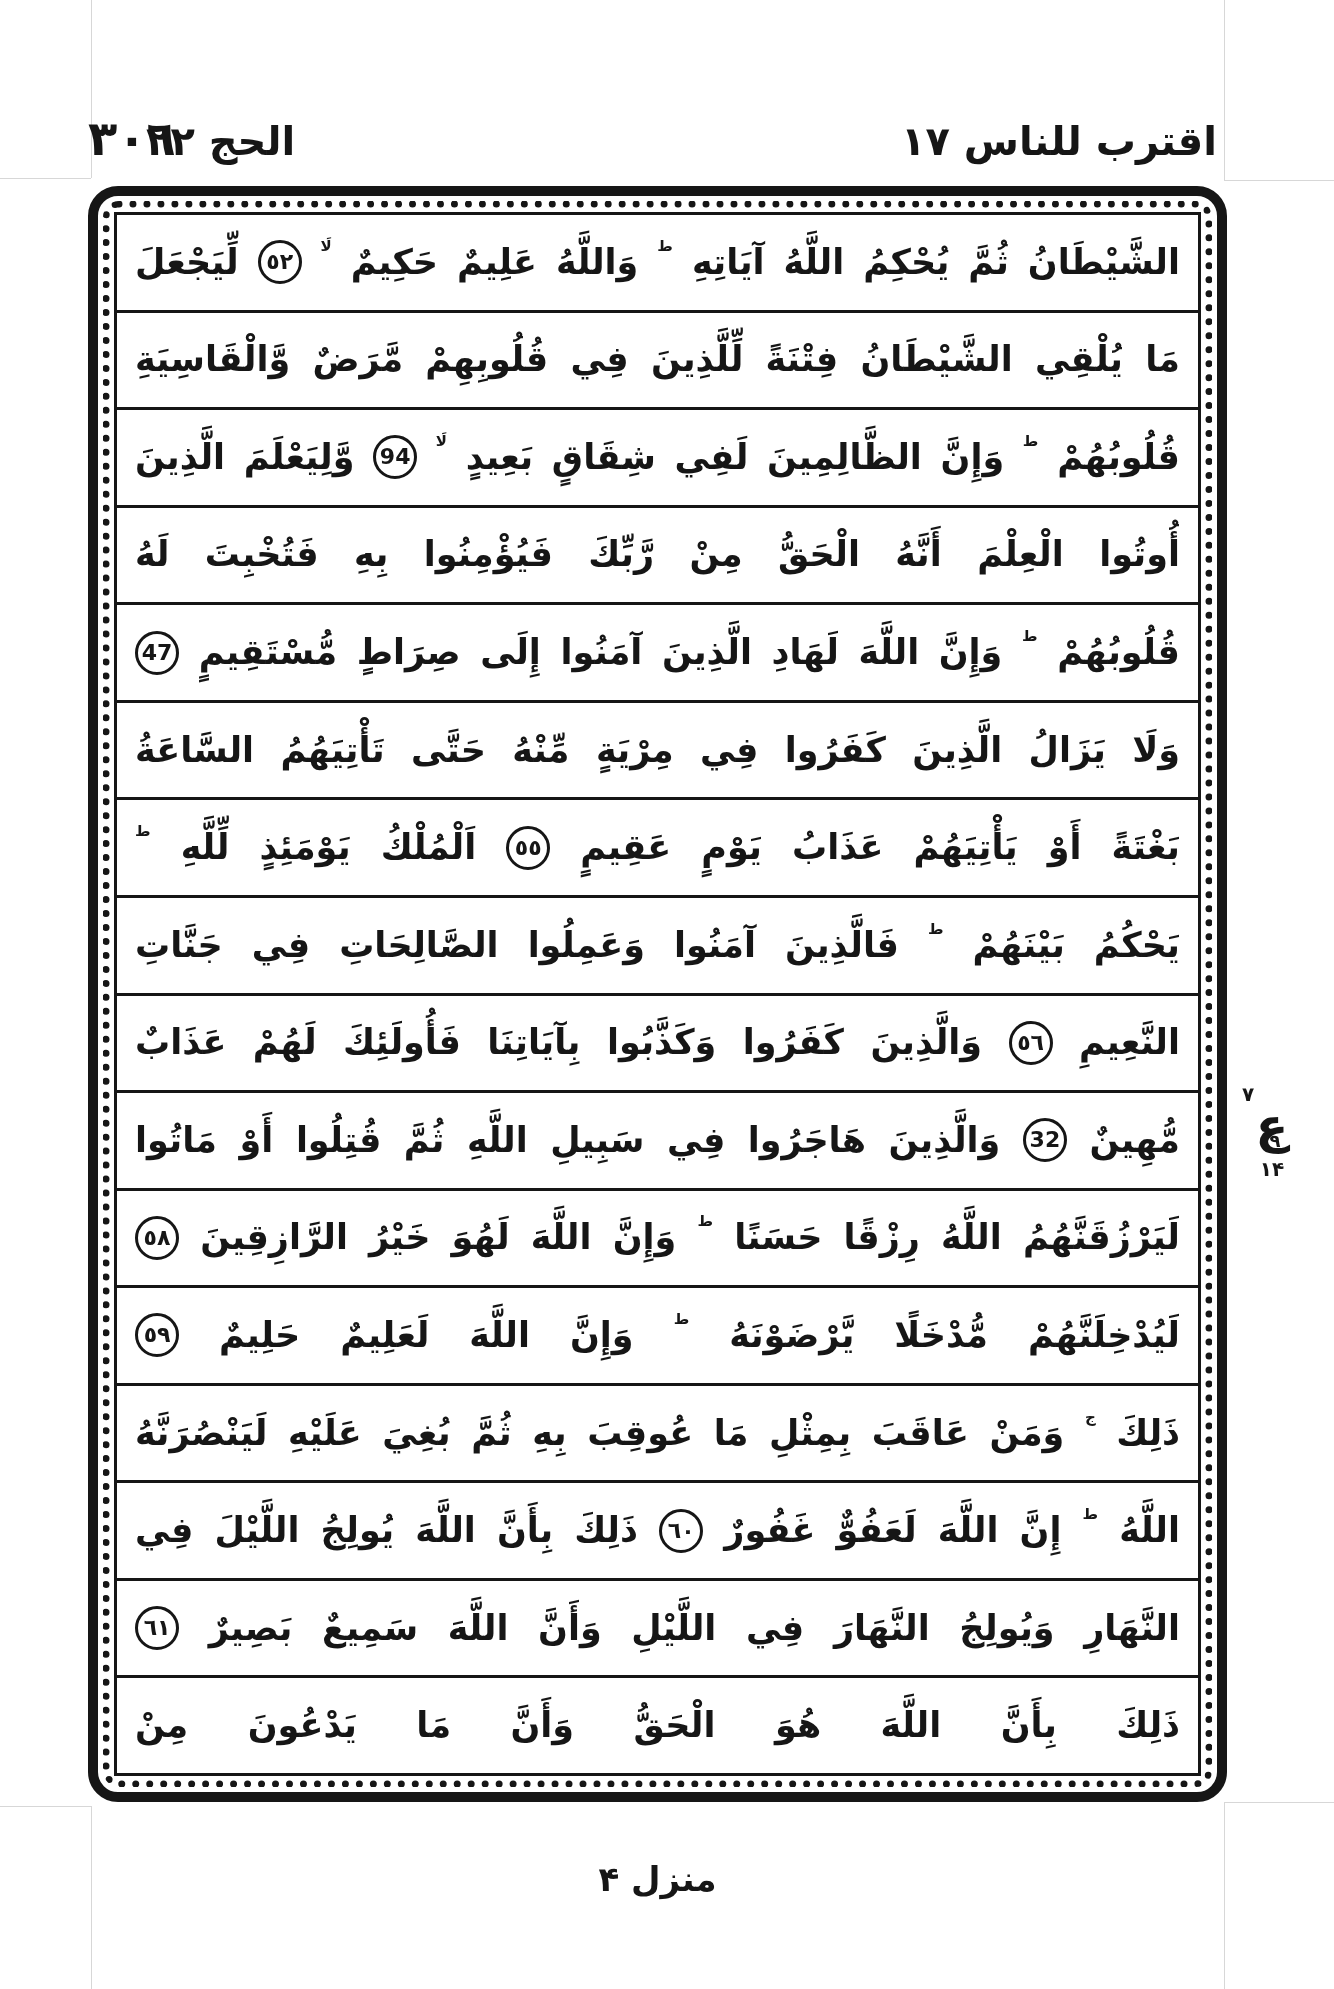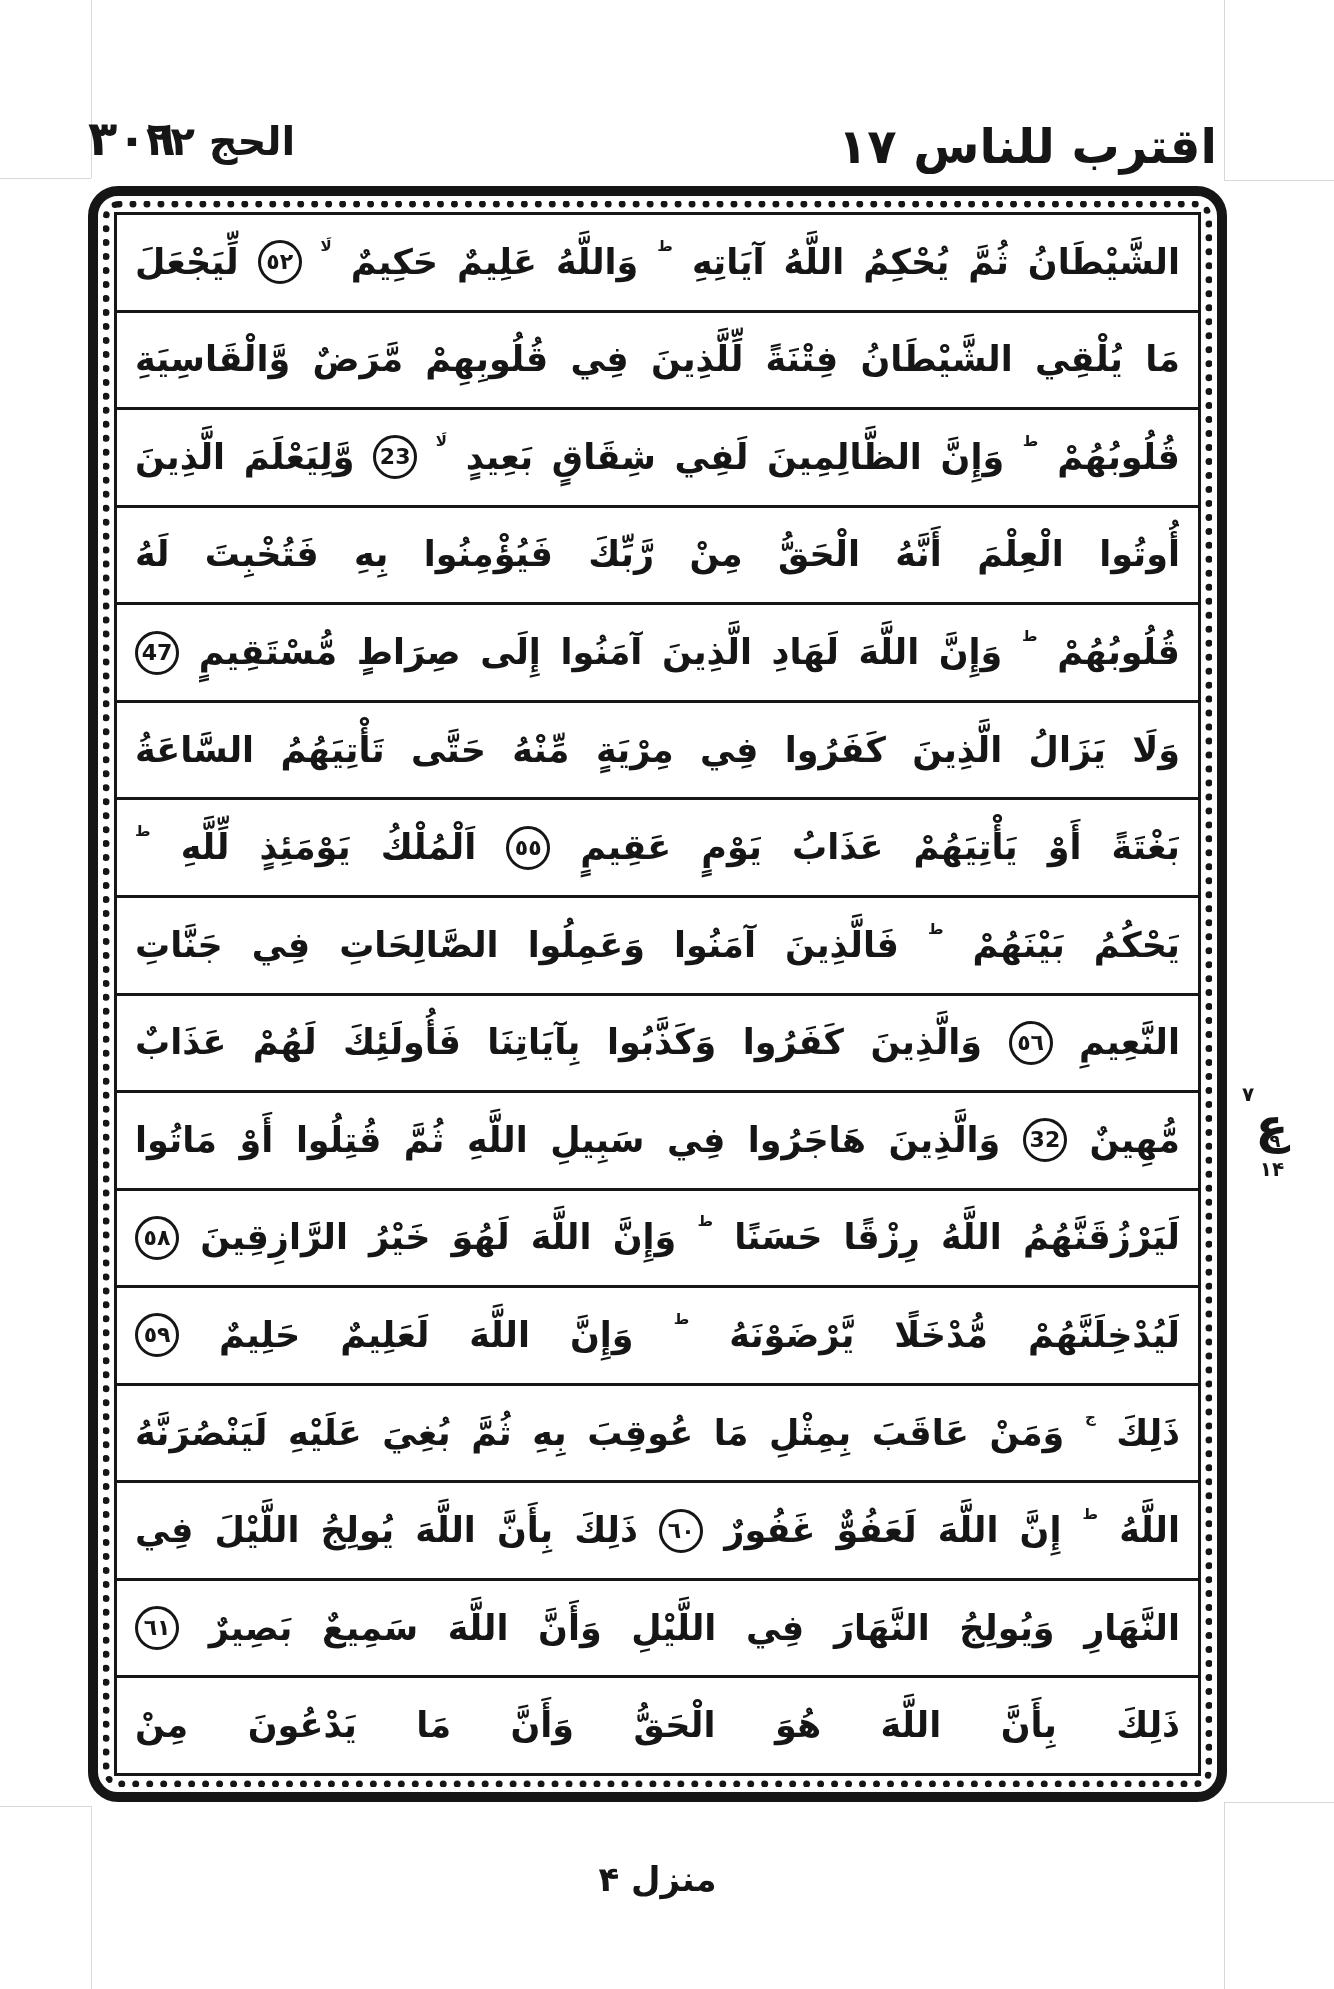--- a/index.html
+++ b/index.html
@@ -9,21 +9,21 @@
     font-family:"DejaVu Sans",sans-serif;color:#161616;
   }
   
   .guide{position:absolute;background:#d7d7d7;}
   .g-v{width:1px;}
   .g-h{height:1px;}
 
   
   .header{position:absolute;left:88px;top:100px;width:1139px;height:80px;direction:rtl;}
   .hdr{position:absolute;font-weight:bold;white-space:nowrap;}
-  .hdr-juz{right:10px;top:18px;font-size:48px;margin-left:33px;}
+  .hdr-juz{right:10px;top:18px;font-size:40px;margin-left:33px;}
   .hdr-page{left:0;right:4px;text-align:left;top:10px;font-size:48px;letter-spacing:6px;}
   .hdr-surah{left:18px;top:18px;font-size:40px;margin-left:40px;}
 
   
   .frame{
     position:absolute;left:88px;top:186px;width:1139px;height:1616px;
     box-sizing:border-box;border:10px solid #161616;border-radius:30px;
     padding:5px;background:#ffffff;
   }
   .beads{
@@ -119,21 +119,21 @@
         </div>
         <div class="row">
           <span class="word">قُلُوبُهُمْ</span>
           <span class="stop">ط</span>
           <span class="word">وَإِنَّ</span>
           <span class="word">الظَّالِمِينَ</span>
           <span class="word">لَفِي</span>
           <span class="word">شِقَاقٍ</span>
           <span class="word">بَعِيدٍ</span>
           <span class="stop">لَا</span>
-          <span class="verse">23</span>
+          <span class="verse">94</span>
           <span class="word">وَّلِيَعْلَمَ</span>
           <span class="word">الَّذِينَ</span>
         </div>
         <div class="row">
           <span class="word">أُوتُوا</span>
           <span class="word">الْعِلْمَ</span>
           <span class="word">أَنَّهُ</span>
           <span class="word">الْحَقُّ</span>
           <span class="word">مِنْ</span>
           <span class="word">رَّبِّكَ</span>

